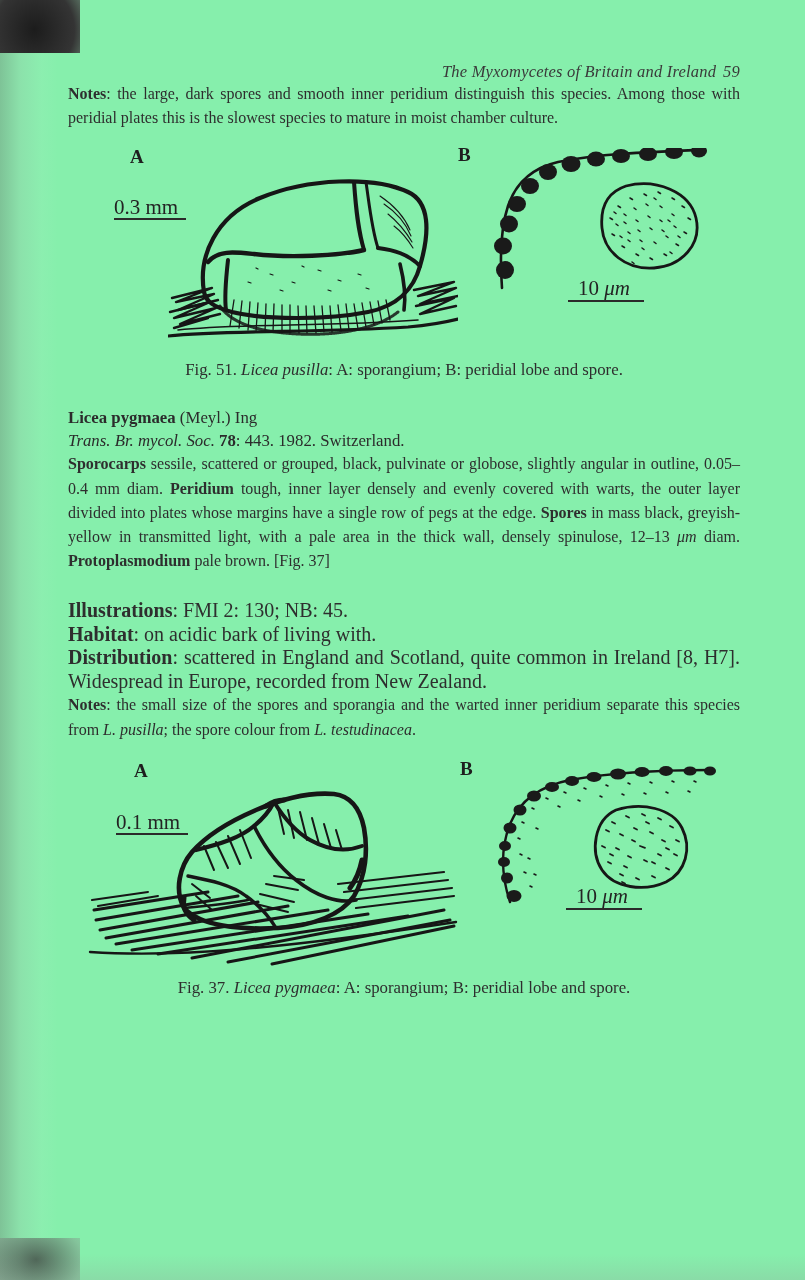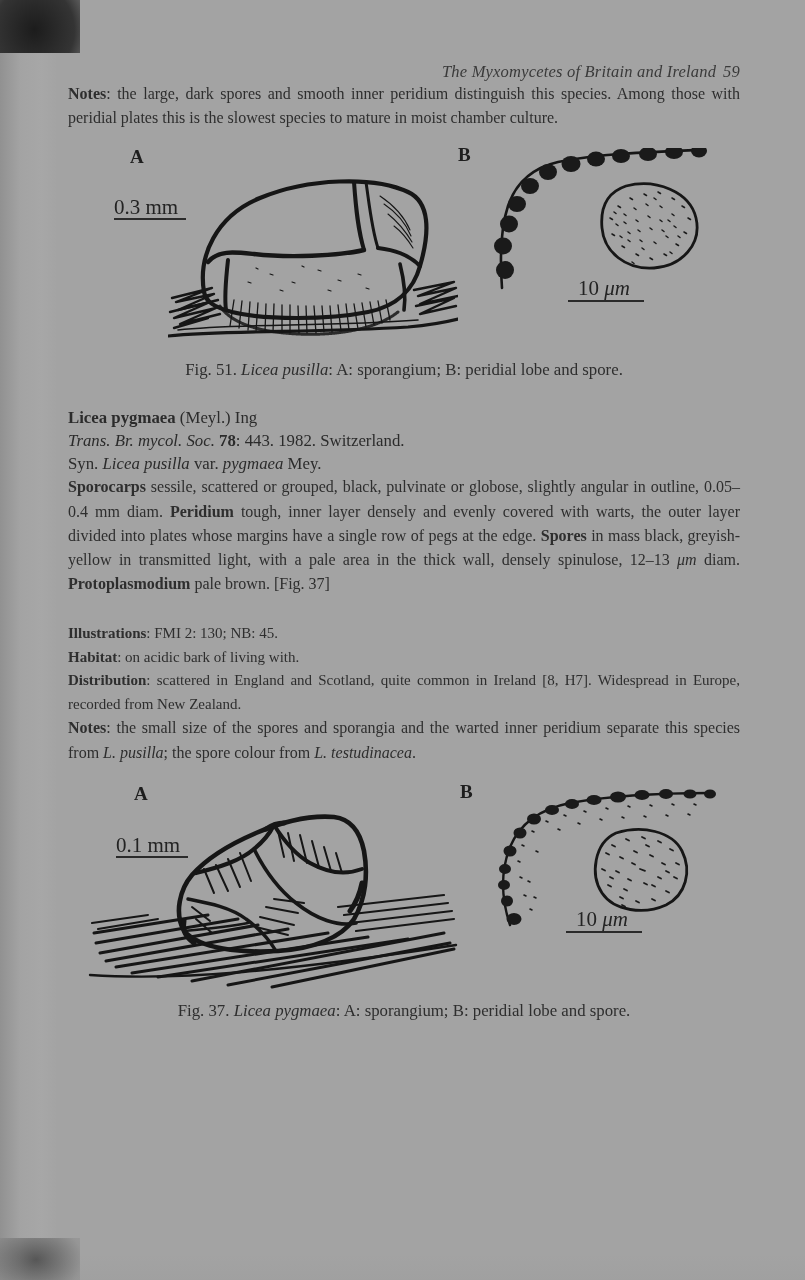--- a/index.html
+++ b/index.html
@@ -4,21 +4,21 @@
 <style>
   html, body {
     margin: 0;
     padding: 0;
     background: #ffffff;
   }
   .page {
     position: relative;
     width: 805px;
     height: 1280px;
-    background: #a3a3a3;
+    background: #86efac;
     overflow: hidden;
     font-family: "Liberation Serif", serif;
     color: #2b2b2b;
   }
   
   .scan-left-shade {
     position: absolute;
     left: 0; top: 0;
     width: 58px; height: 1280px;
     background: linear-gradient(to right, rgba(110,110,110,0.34) 0%, rgba(165,165,165,0.18) 35%, rgba(230,230,230,0.06) 72%, rgba(255,255,255,0) 100%);
@@ -84,21 +84,21 @@
     text-align: center;
     margin: 0;
     color: #2e2e2e;
   }
 
   .species-block { margin-top: 26px; }
   .species-line { font-size: 16.8px; line-height: 23px; margin: 0; }
 
   .para-desc { margin-top: 25px; }
   .para-illus { margin-top: 26px; }
-  .para-illus .line { font-size: 15px; line-height: 23.5px; }
+  .para-illus .line { font-size: 20px; line-height: 23.5px; }
   .para-notes-2 { margin-top: 26px; }
 
   .figure {
     position: relative;
     width: 672px;
   }
   .fig-1 { height: 218px; margin-top: 12px; }
   .fig-2 { height: 222px; margin-top: 14px; }
 
   .panel-label {
@@ -298,21 +298,20 @@
           </g>
         </svg>
       </div>
     </div>
 
     <p class="fig-caption"><span>Fig. 51. </span><span class="i">Licea pusilla</span><span>:  A: sporangium;  B: peridial lobe and spore.</span></p>
 
     <div class="species-block">
       <p class="species-line"><span class="b">Licea pygmaea</span><span> (Meyl.) Ing</span></p>
       <p class="species-line"><span class="i">Trans. Br. mycol. Soc. </span><span class="b">78</span><span>: 443. 1982. Switzerland.</span></p>
-      <p class="species-line"><span>Syn. </span><span class="i">Licea pusilla</span><span> var. </span><span class="i">pygmaea</span><span> Mey.</span></p>
     </div>
 
     <p class="body para-desc"><span class="b">Sporocarps</span><span> sessile, scattered or grouped, black, pulvinate or globose, slightly angular in outline, 0.05–0.4 mm diam. </span><span class="b">Peridium</span><span> tough, inner layer densely and evenly covered with warts, the outer layer divided into plates whose margins have a single row of pegs at the edge. </span><span class="b">Spores</span><span> in mass black, greyish-yellow in transmitted light, with a pale area in the thick wall, densely spinulose, 12–13 </span><span class="i">μm</span><span> diam. </span><span class="b">Protoplasmodium</span><span> pale brown. [Fig. 37]</span></p>
 
     <div class="para-illus">
       <p class="body line"><span class="b">Illustrations</span><span>: FMI 2: 130; NB: 45.</span></p>
       <p class="body line"><span class="b">Habitat</span><span>: on acidic bark of living with.</span></p>
       <p class="body line"><span class="b">Distribution</span><span>: scattered in England and Scotland, quite common in Ireland [8, H7]. Widespread in Europe, recorded from New Zealand.</span></p>
     </div>
 

